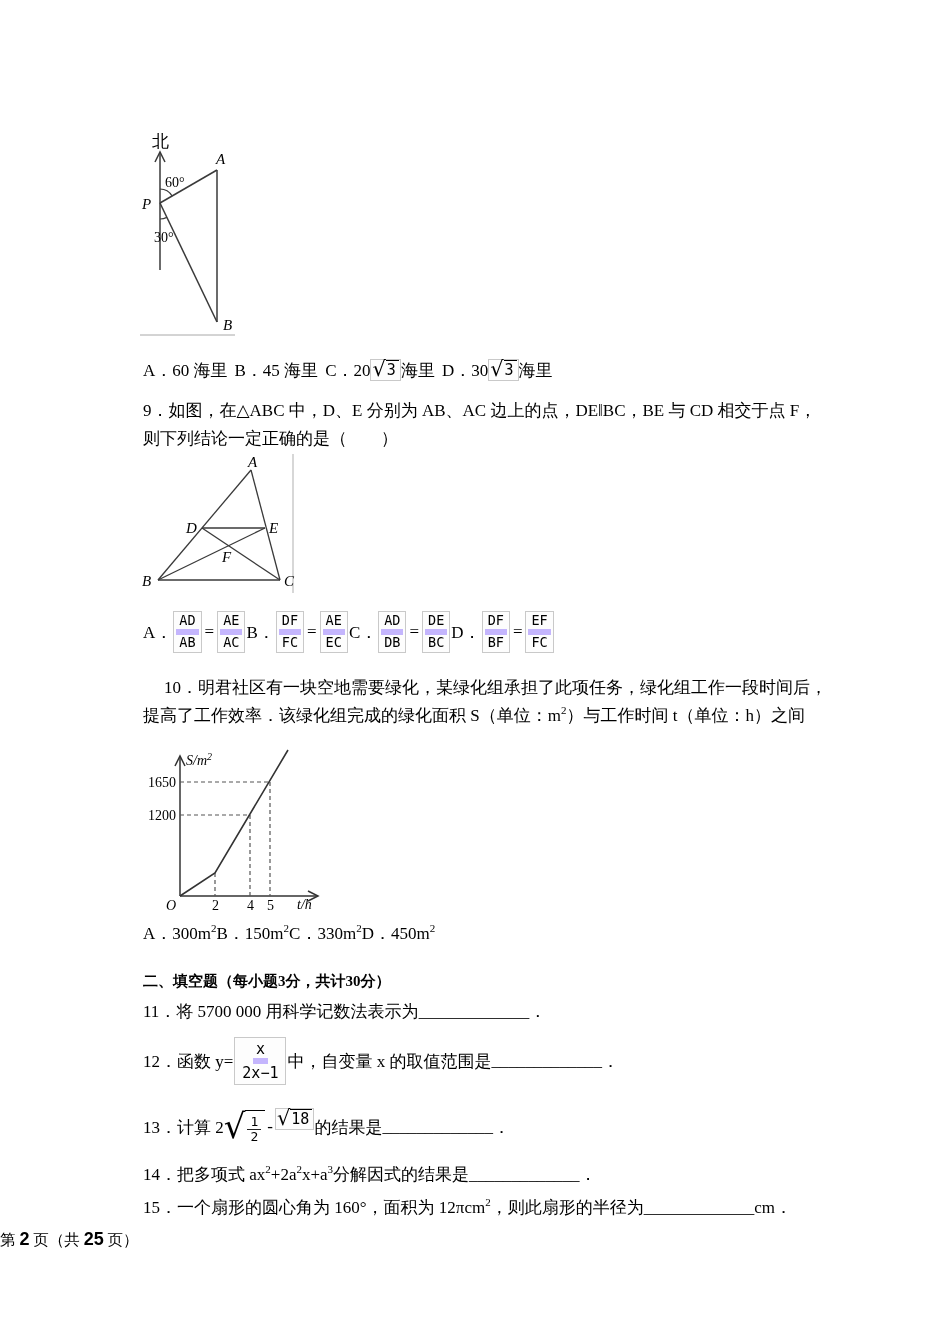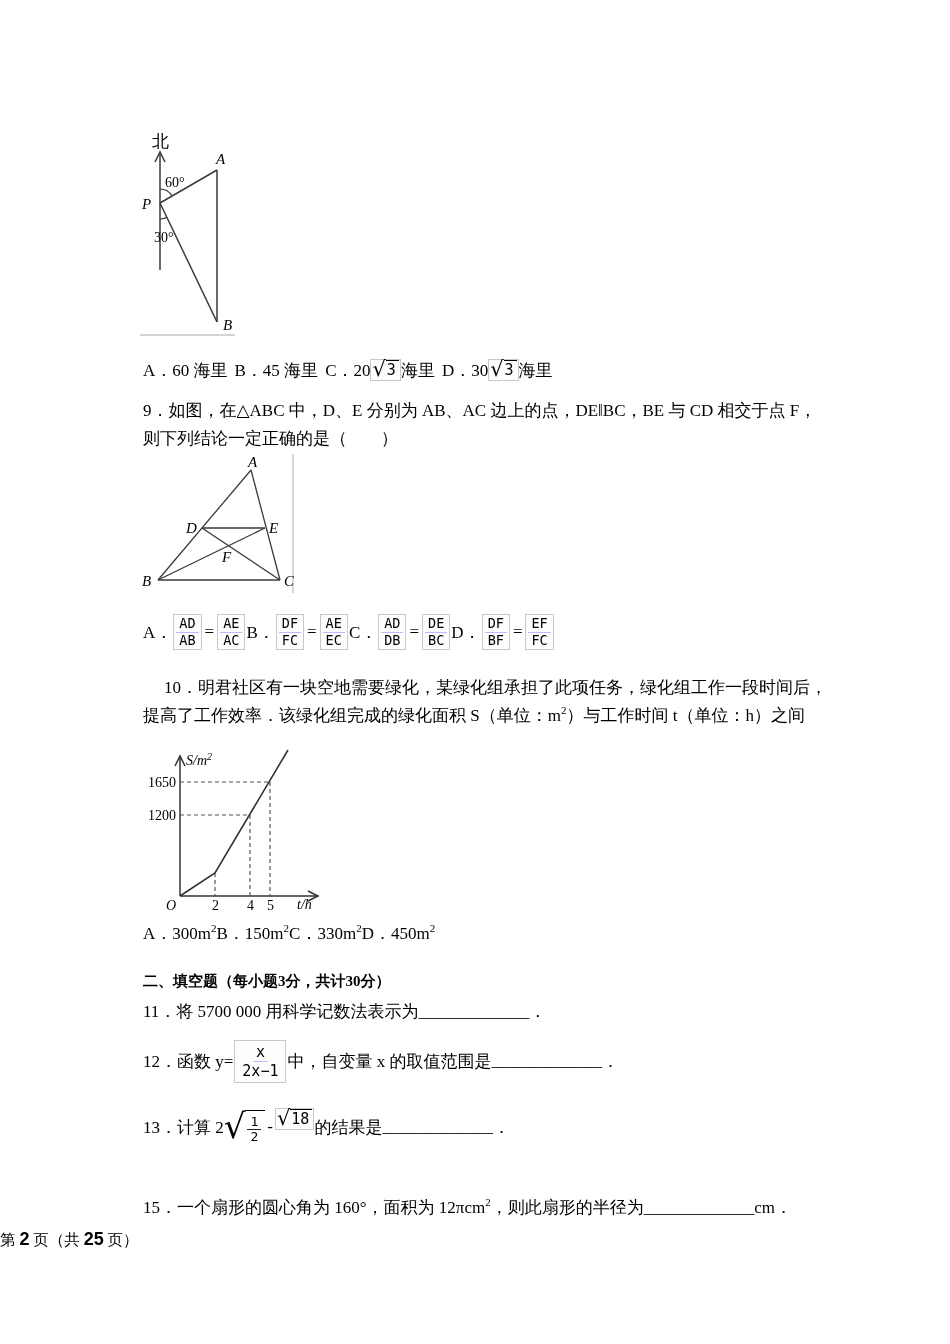--- a/index.html
+++ b/index.html
@@ -6,21 +6,21 @@
   .page{position:relative;width:950px;height:1344px;background:#ffffff;overflow:hidden;
         font-family:"Liberation Serif","DejaVu Serif",serif;color:#000;}
   .t{position:absolute;font-size:17px;line-height:24px;white-space:nowrap;}
   .bold{font-weight:bold;}
   sup.s{font-size:11px;vertical-align:super;line-height:0;}
   .row{position:absolute;display:flex;align-items:center;white-space:nowrap;font-size:17px;}
   .ml{margin-left:7px;}
   .frac{display:inline-flex;flex-direction:column;align-items:center;
         font-family:"DejaVu Sans Mono",monospace;font-size:13.5px;line-height:1.15;
         border:1px solid #c9c9c9;padding:1px 2px;margin:0 1px;background:#fdfdfd;}
-  .frac .fn{border-bottom:1px solid #c4b5fd;padding:0 3px;}
+  .frac .fn{border-bottom:6px solid #c4b5fd;padding:0 3px;}
   .frac .fd{padding:0 3px;}
   .bigfrac{font-size:15px;line-height:1.2;padding:2px 4px;}
   .eq{margin:0 2px;}
   .eqbox{display:inline-flex;align-items:center;border:1px solid #c9c9c9;padding:0 1px;background:#fdfdfd;}
   .sqrt{display:inline-flex;align-items:flex-start;}
   .sqrt .sg{font-size:21px;line-height:0.95;font-family:"DejaVu Sans",sans-serif;}
   .sqrt .bd{border-top:1.6px solid #000;padding:0 3px 0 1px;font-size:15px;
             font-family:"DejaVu Sans Mono",monospace;}
   .sqrt.tall .sg{font-size:34px;line-height:0.95;}
   .sqrt.tall .bd{padding:1px 4px 0 2px;}
@@ -208,20 +208,23 @@
         <span class="sqrt">
           <span class="sg">√</span>
           <span class="bd">18</span>
         </span>
       </span>
     <span>的结果是</span>
     <span>_____________</span>
     <span>．</span>
   </div>
 
+  <div class="t" style="left:143px;top:1163px;">
+    <span>14．把多项式 ax</span><sup class="s">2</sup><span>+2a</span><sup class="s">2</sup><span>x+a</span><sup class="s">3</sup><span>分解因式的结果是</span><span>_____________</span><span>．</span>
+  </div>
 
   <div class="t" style="left:143px;top:1196px;">
     <span>15．一个扇形的圆心角为 160°，面积为 12πcm</span><sup class="s">2</sup><span>，则此扇形的半径为</span><span>_____________</span><span>cm．</span>
   </div>
 
   <div class="footer" style="top:1229px;">
     <span>第 </span><span class="num">2</span><span> 页（共 </span><span class="num">25</span><span> 页）</span>
   </div>
 
 </div>

